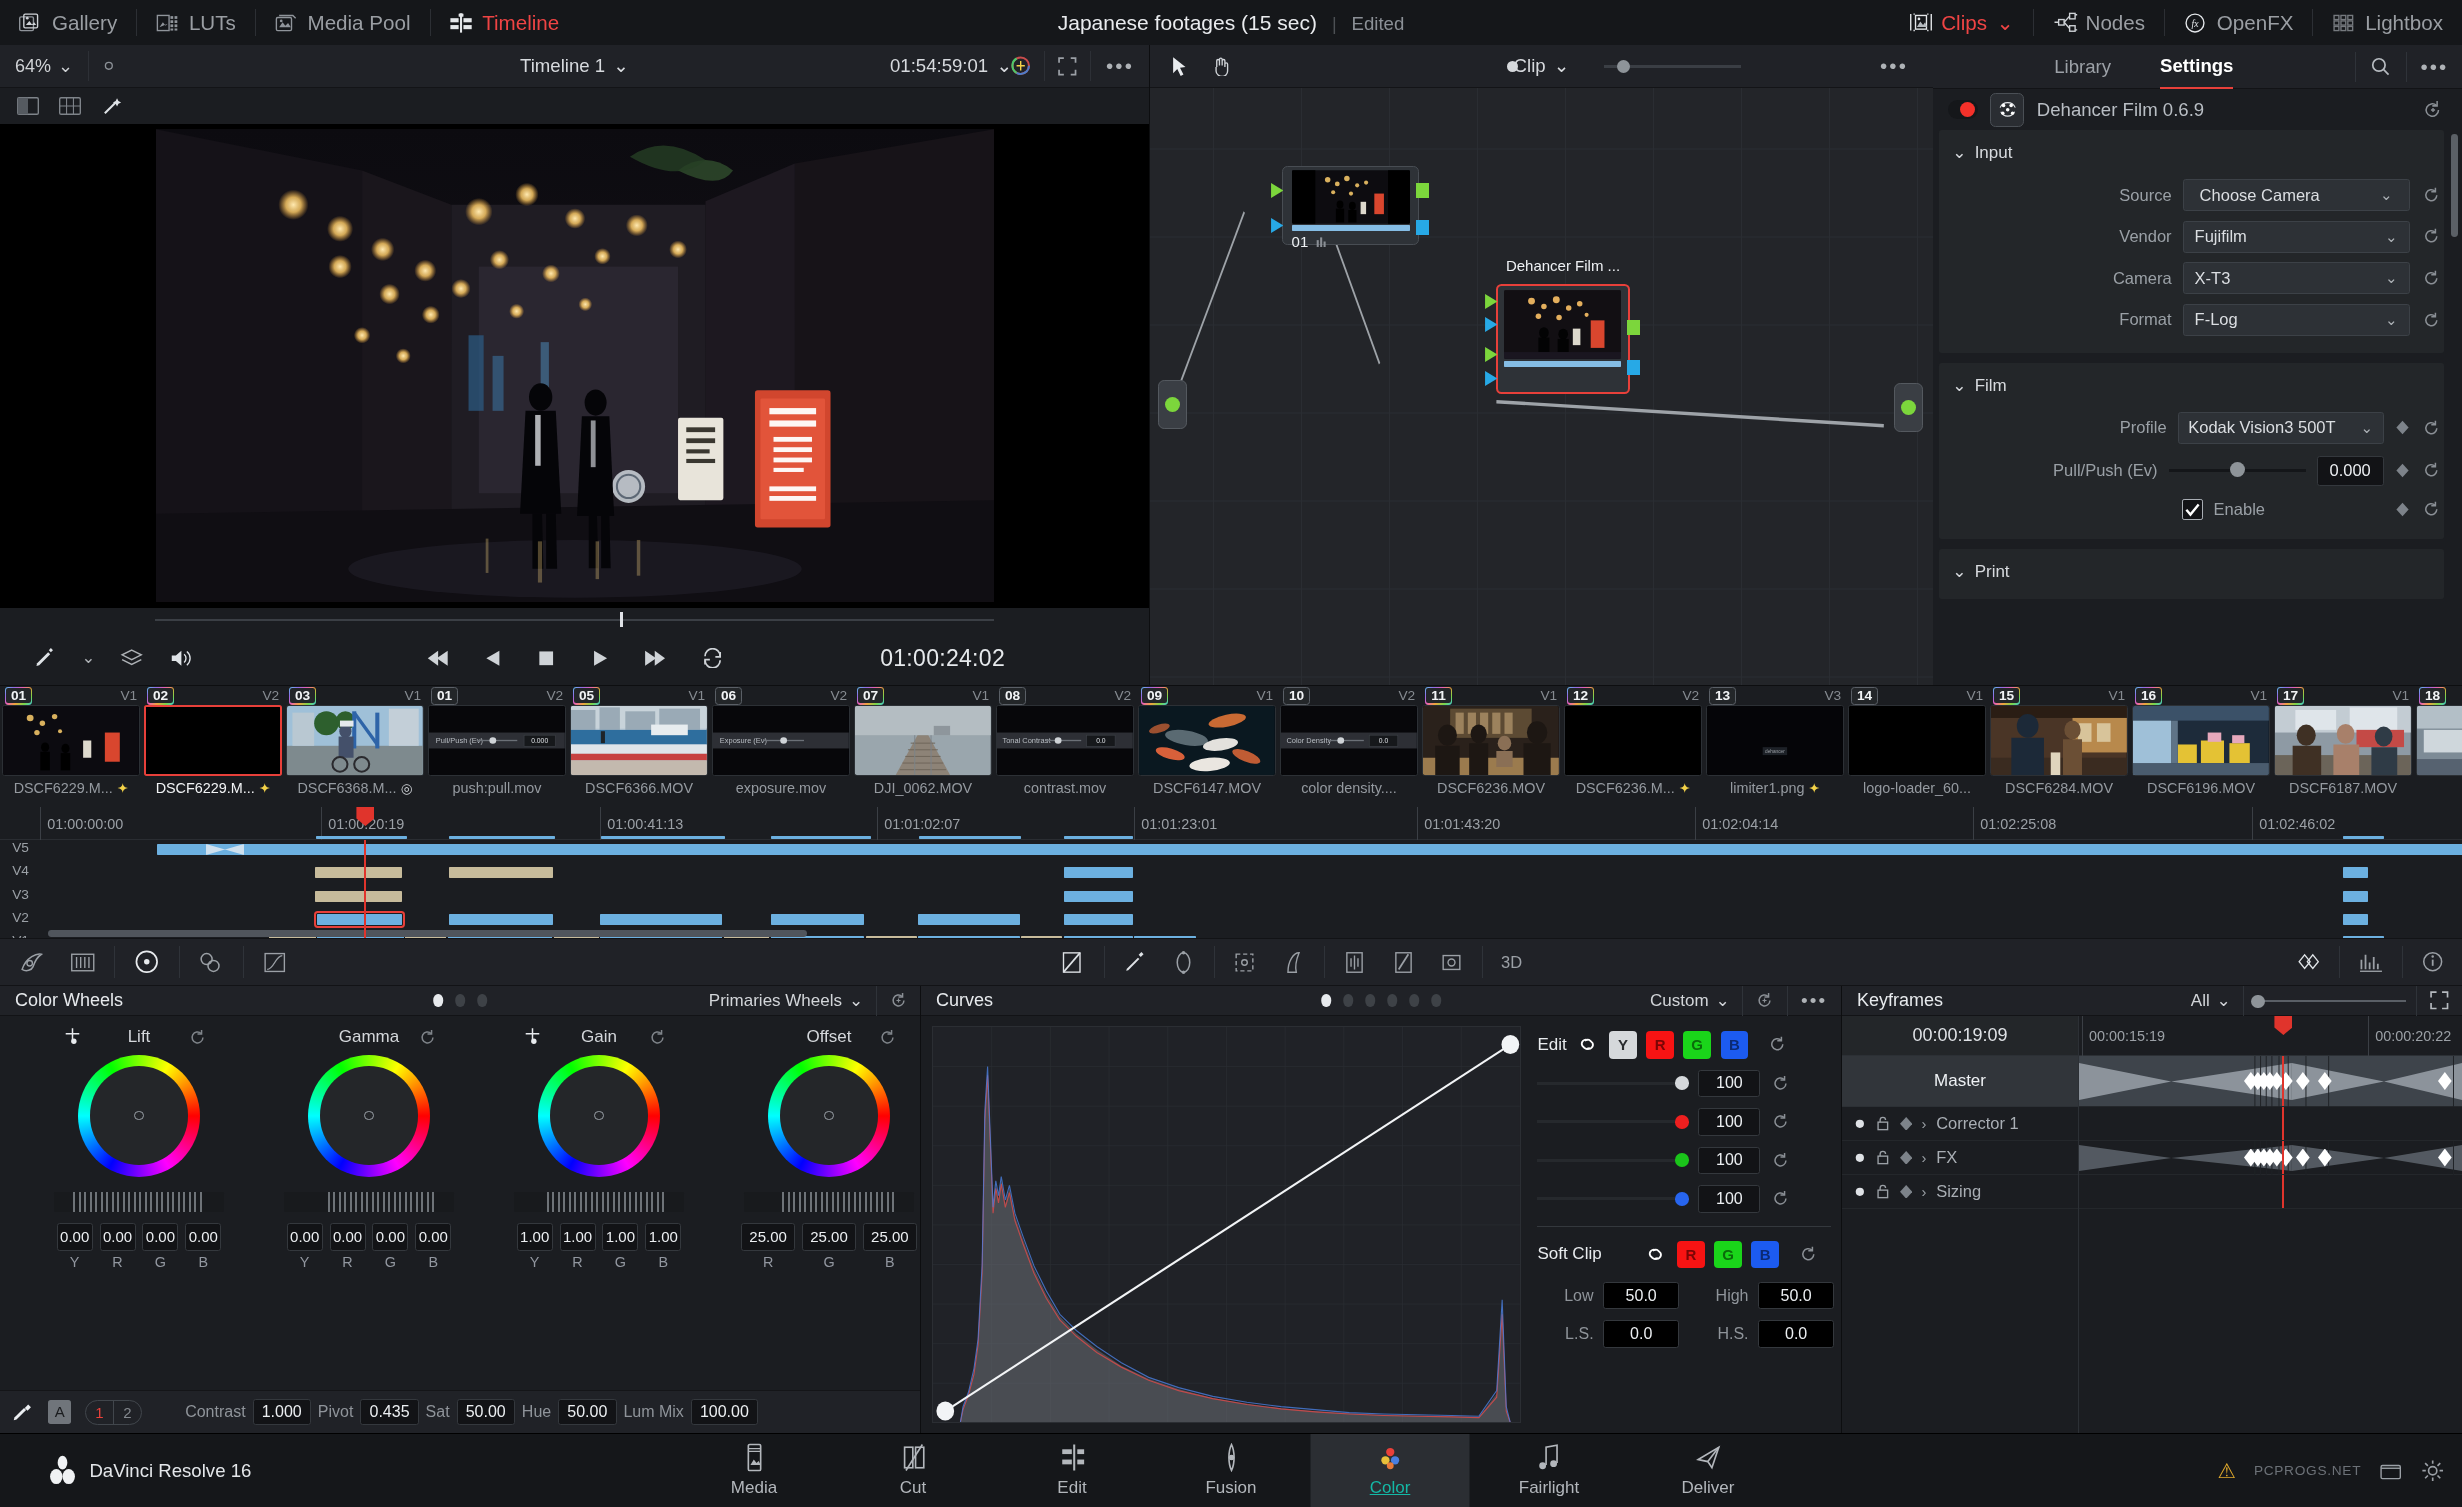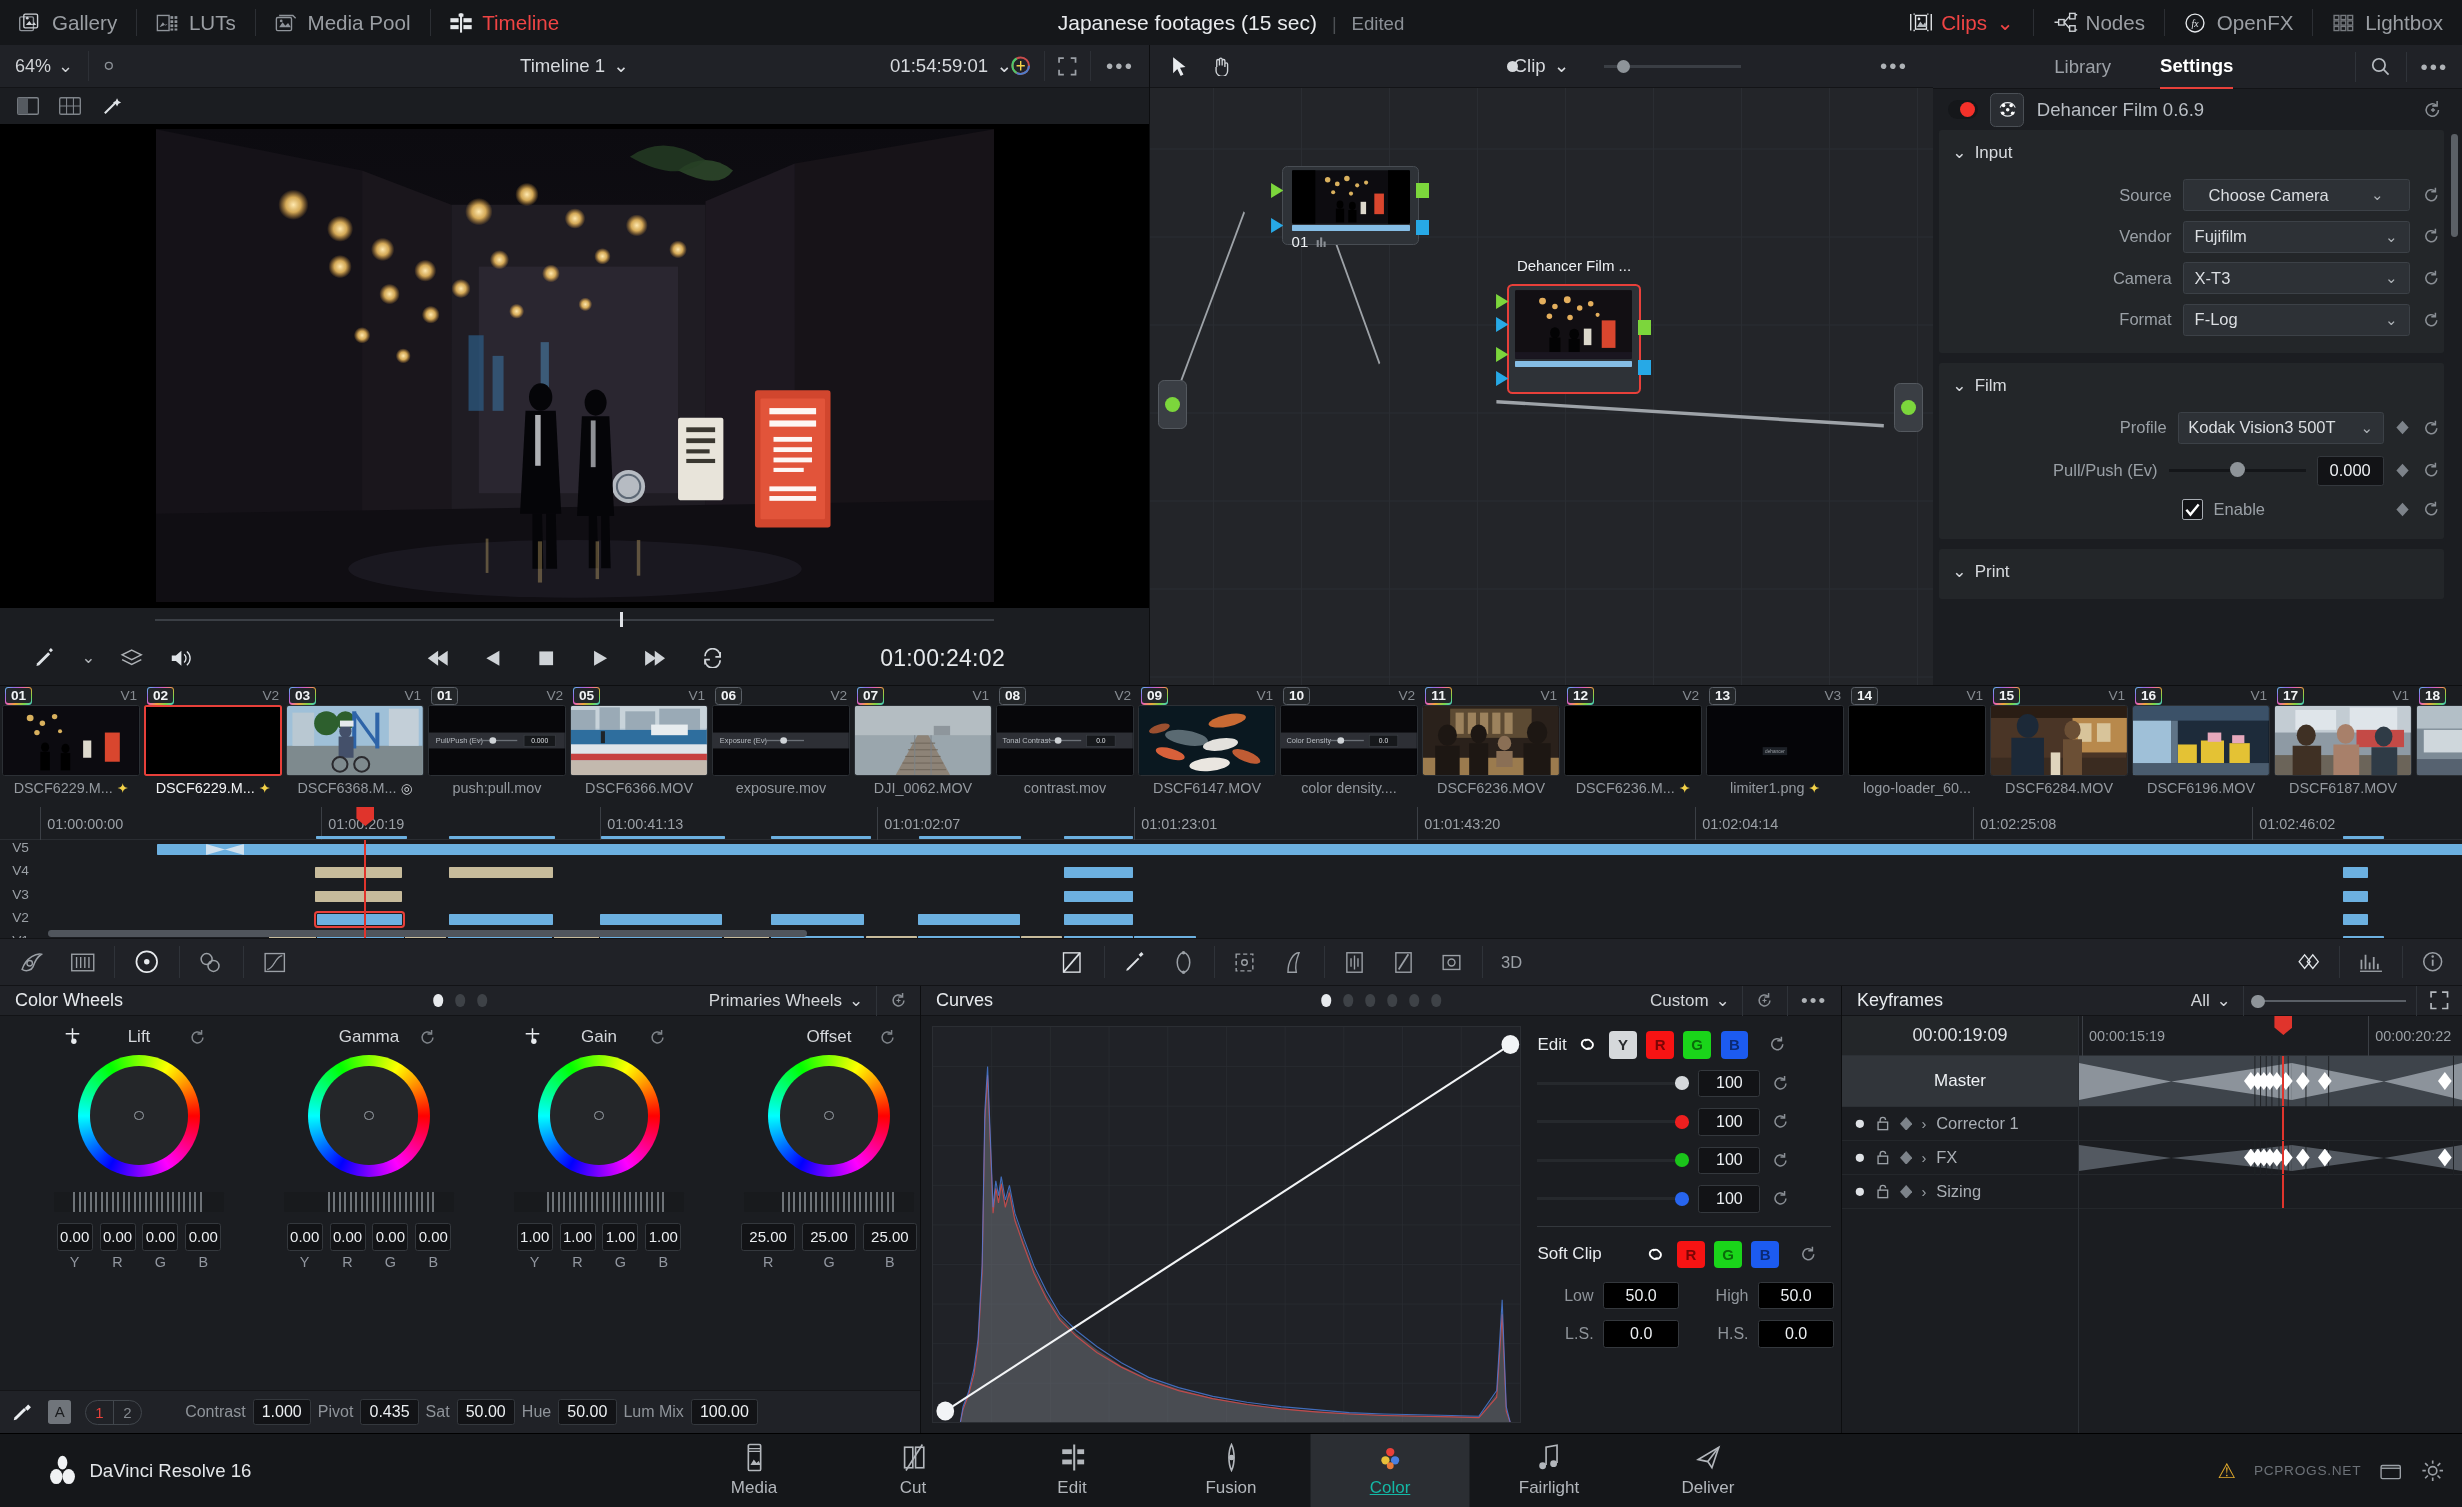--- a/index.html
+++ b/index.html
@@ -627,21 +627,21 @@
             </div>
           <div style="position:absolute; left:-11px; top:52px;">
               <svg width="12.4" height="15" viewBox="0 0 18 22">
                 <path d="M0 0l18 11L0 22z" fill="#27a9e6"></path>
               </svg>
             </div>
           <div style="position:absolute; right:-10.3px; top:16.5px; width:13px; height:15px; background:#7cd63c;"></div>
           <div style="position:absolute; right:-10.3px; top:54px; width:13px; height:15px; background:#27a9e6;"></div>
         </div>
 
-        <div style="position:absolute; left:357px; top:196px; width:134px; height:110px;">
+        <div style="position:absolute; left:346px; top:196px; width:134px; height:110px;">
           <div style="position:absolute; left:0; top:-27.5px; width:134px; text-align:center; font-size:15px; color:#eef1f4;">Dehancer Film ...</div>
           <div style="position:absolute; inset:0; background:#2e3237; border:2.1px solid #e8403a; border-radius:5.5px;"></div>
           <div style="position:absolute; left:7.6px; top:5.5px; width:117px; height:69px; overflow:hidden; border-radius:1.4px;">
             <svg width="117" height="69" viewBox="0 0 170 100">
                 <rect width="170" height="100" fill="#120f13"></rect>
                 <g fill="#f0b862" opacity="0.95">
                   <circle cx="40" cy="16" r="5"></circle>
                   <circle cx="58" cy="24" r="4"></circle>
                   <circle cx="76" cy="14" r="5"></circle>
                   <circle cx="94" cy="26" r="4"></circle>
@@ -736,21 +736,21 @@
 
       <div style="flex:1; position:relative; overflow:hidden;">
 
         <div style="margin:0 18px 0 5.5px; background:#232629; border-radius:2.7px; padding:6.9px 0 12.4px 0;">
           <div style="display:flex;align-items:center;gap:8.2px;padding:5.5px 0 11px 13.7px;font-size:17px;color:#d7dade;">
             <span>⌄</span>
             <span>Input</span>
           </div>
           <div style="display:flex;align-items:center;justify-content:flex-end;gap:11px;padding:4.8px 0;">
             <span style="font-size:16.5px;color:#9aa0a6;">Source</span>
-            <div style="width:227px;height:32px;background:#2d3136;border:0.7px solid #3c4147;border-radius:2.7px;display:flex;align-items:center;justify-content:space-between;padding:0 25px;">
+            <div style="width:227px;height:32px;background:#2d3136;border:0.7px solid #3c4147;border-radius:2.7px;display:flex;align-items:center;justify-content:space-between;padding:0 16px;">
               <span style="font-size:16.5px;color:#dbdee2;">Choose Camera</span>
               <span style="font-size:15px;color:#b0b5ba;">⌄</span>
             </div>
             <span style="width:23.4px;">
                 <svg width="20.6" height="20.6" viewBox="0 0 30 30">
                   <path d="M23 15a8 8 0 11-2.6-6" fill="none" stroke="#8a8f95" stroke-width="2.2"></path>
                   <path d="M21 4v6h-6" fill="none" stroke="#8a8f95" stroke-width="2.2"></path>
                 </svg>
               </span>
           </div>

